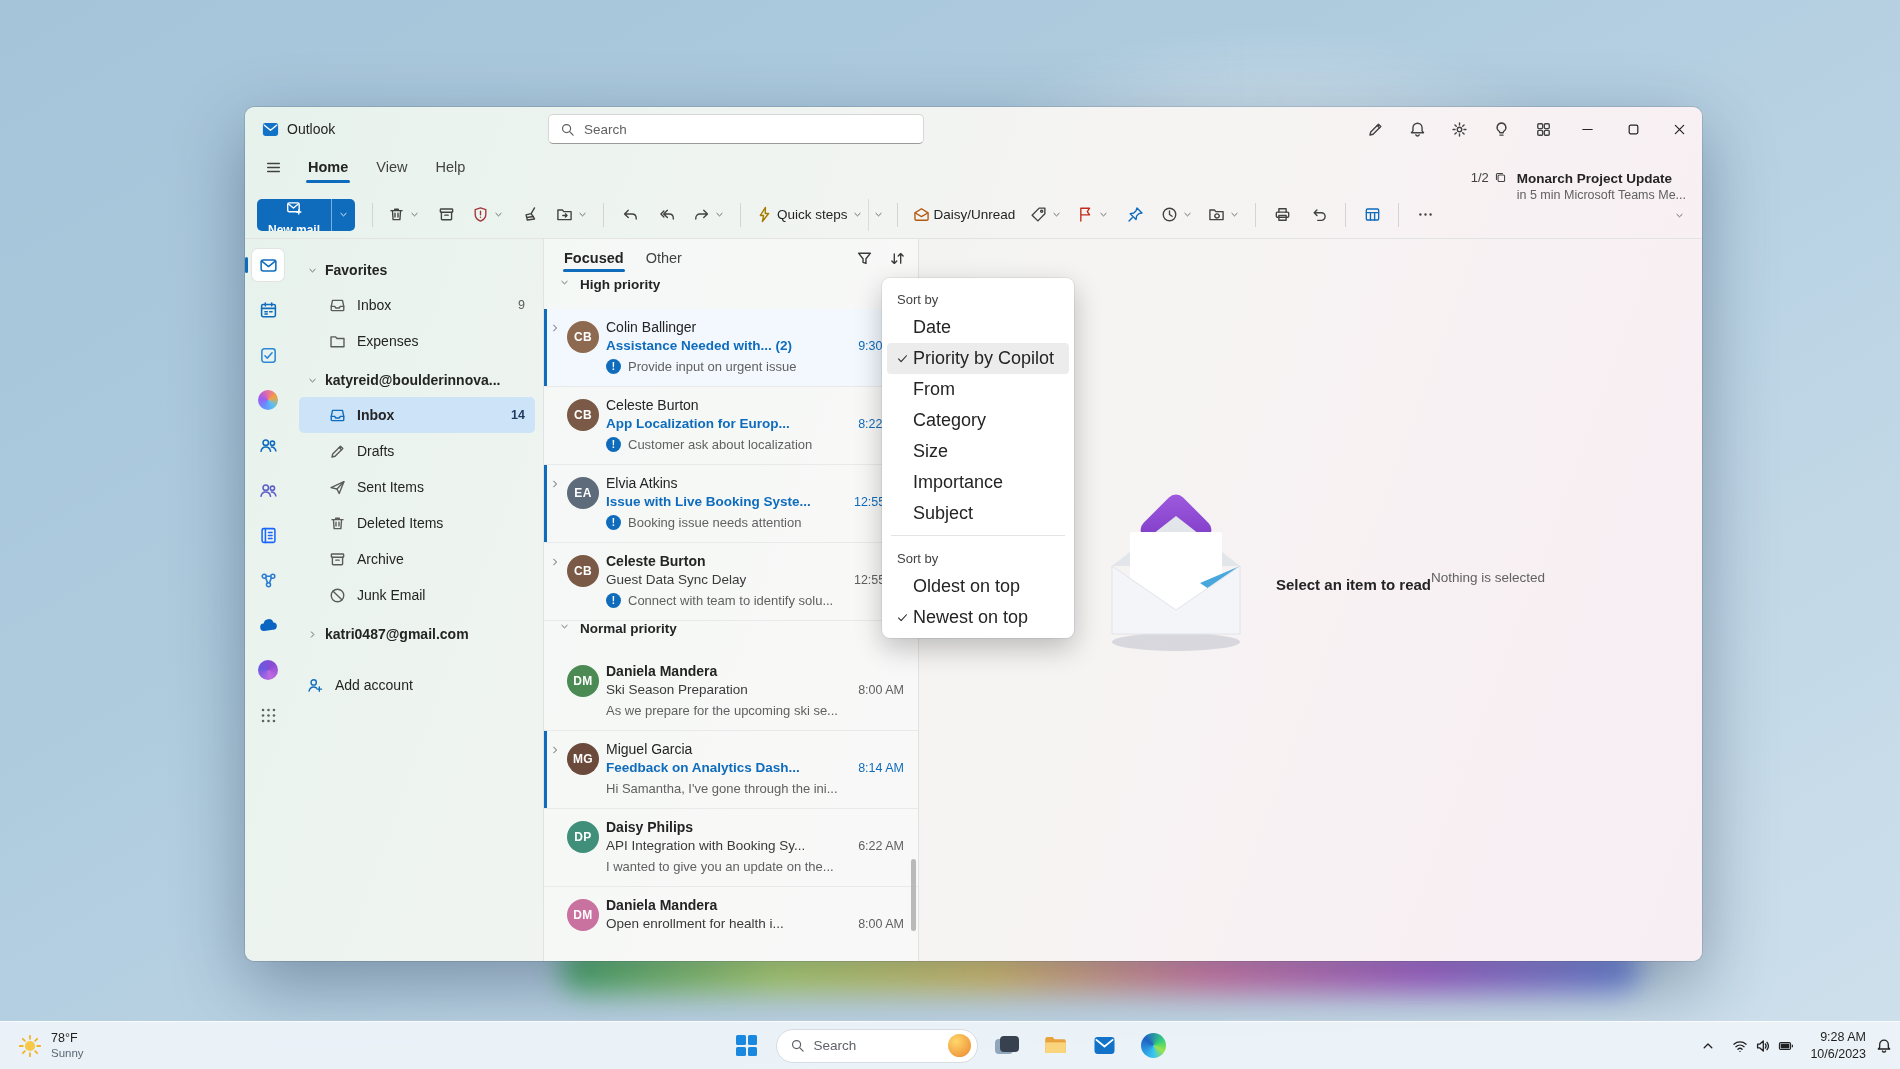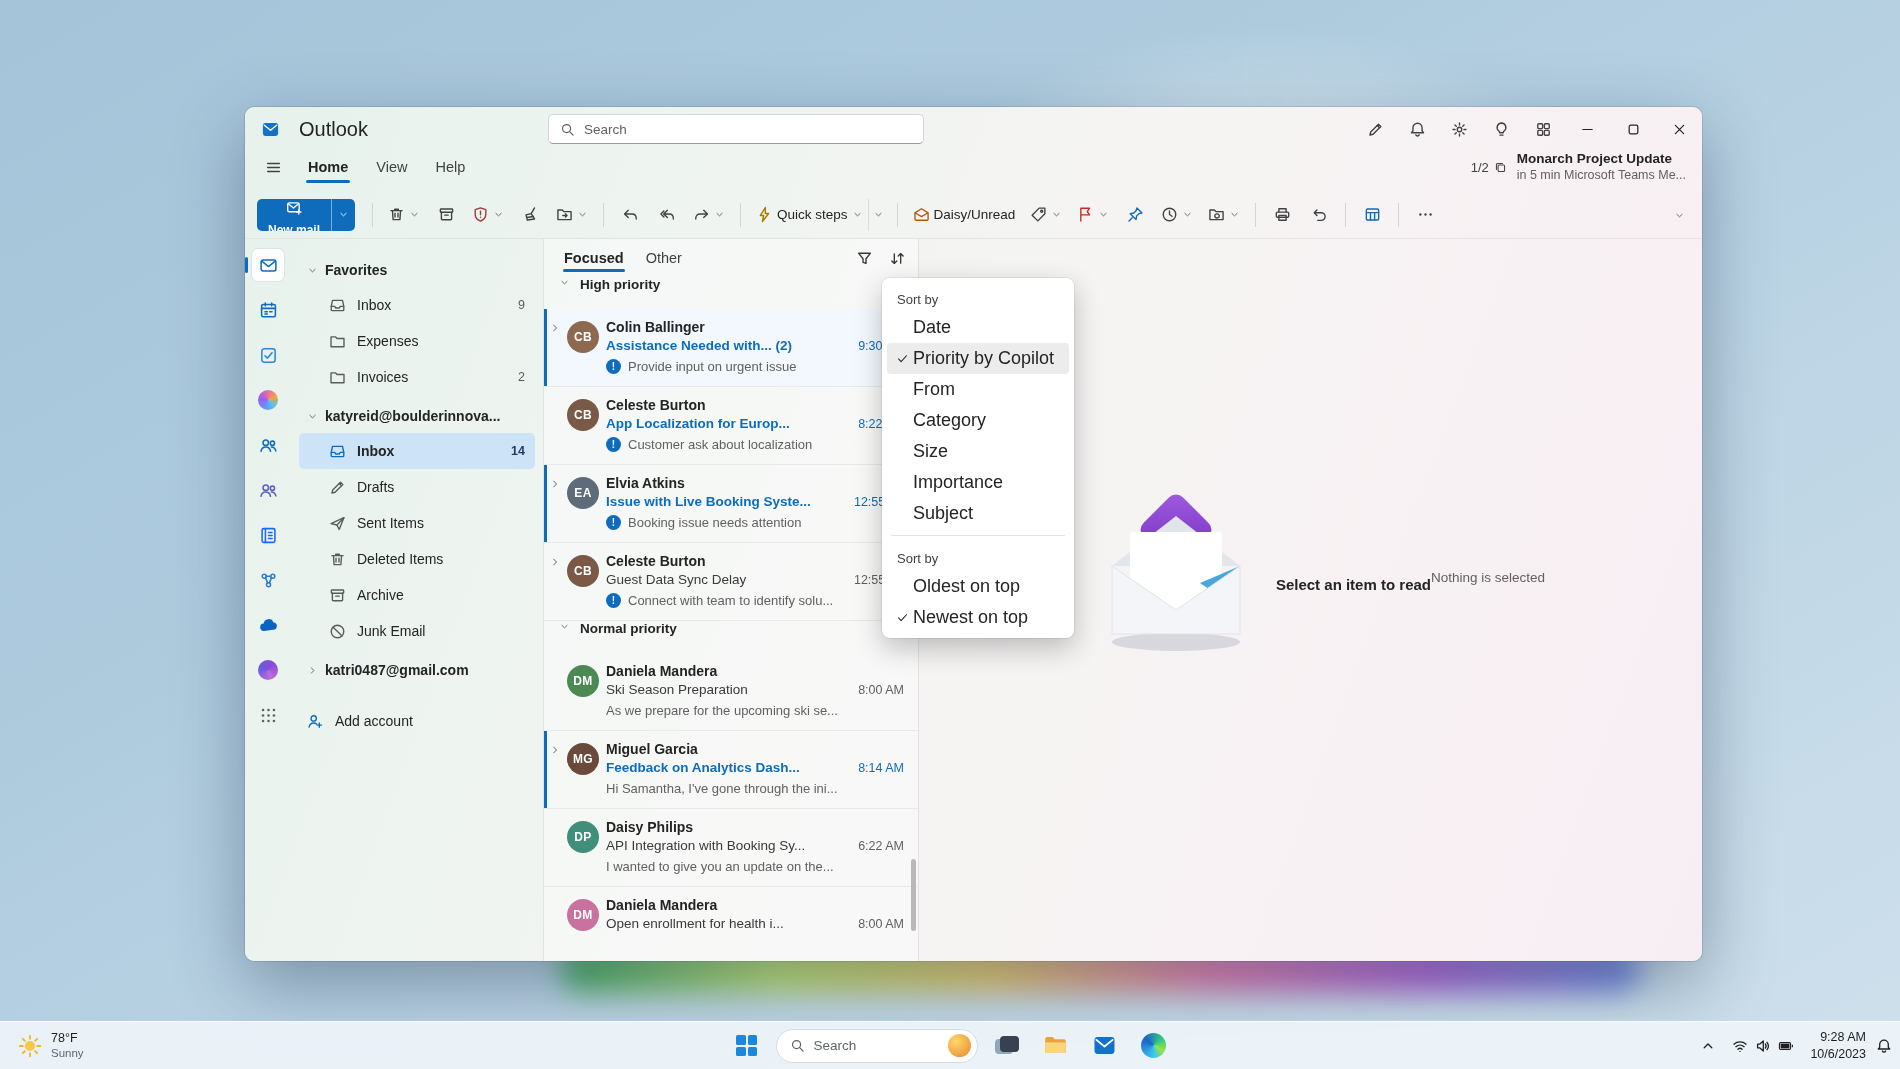--- a/index.html
+++ b/index.html
@@ -17,41 +17,41 @@
     box-shadow:0 24px 70px rgba(20,40,70,.38),0 0 0 1px rgba(0,0,0,.10);
     display:flex;flex-direction:column;}
   .ic{display:inline-flex;align-items:center;justify-content:center;width:17px;height:17px;color:#424242;flex:none;}
   .ic svg{width:100%;height:100%;}
   .ic.chev{width:11px;height:11px;color:#5a5a5a;}
   .ic.small{width:13px;height:13px;}
 
   
   .titlebar{height:44px;display:flex;align-items:center;padding-left:16px;position:relative;flex:none;}
   .applogo{width:19px;height:19px;}
-  .app-name{font-size:20px;color:#242424;margin-left:19px;text-align:right;}
+  .app-name{font-size:14px;color:#242424;margin-left:7px;text-align:right;}
   .tb-search{position:absolute;left:303px;top:7px;width:376px;height:30px;background:#fff;
     border:1px solid #d6d6d6;border-bottom-color:#9a9a9a;border-radius:5px;
     display:flex;align-items:center;gap:9px;padding:0 11px;color:#616161;font-size:13.5px;}
   .tb-search .ic{width:15px;height:15px;color:#616161;}
   .tb-right{margin-left:auto;display:flex;align-items:center;height:100%;}
   .tb-icons{display:flex;height:100%;}
   .tb-ic{width:42px;height:100%;display:flex;align-items:center;justify-content:center;}
   .win-ctl{width:46px;height:100%;display:flex;align-items:center;justify-content:center;}
   .win-ctl .ic{width:15px;height:15px;color:#242424;}
 
   
   .tabrow{height:40px;display:flex;align-items:flex-start;padding:0 16px 0 10px;gap:2px;flex:none;}
   .hamb{width:36px;height:32px;display:flex;align-items:center;justify-content:center;border-radius:5px;}
   .tabs{display:flex;align-items:center;gap:2px;margin-left:2px;}
   .tab{padding:0 13px;height:32px;line-height:32px;font-size:14.5px;color:#424242;position:relative;border-radius:5px;}
   .tab.active{font-weight:700;color:#242424;}
   .tab.active::after{content:"";position:absolute;left:11px;right:11px;bottom:0;height:3px;border-radius:2px;background:#0f6cbd;}
   .reminder{margin-left:auto;display:flex;align-items:center;gap:10px;}
   .pager{display:flex;align-items:center;gap:5px;font-size:13px;color:#424242;}
-  .rem-text{line-height:1.25;max-width:240px;}
+  .rem-text{line-height:1.25;max-width:240px;margin-top:20px;}
   .rem-title{font-size:13.5px;font-weight:700;color:#242424;white-space:nowrap;}
   .rem-sub{font-size:12.5px;color:#616161;white-space:nowrap;}
 
   
   .ribbon{height:48px;display:flex;align-items:center;padding:0 44px 0 12px;gap:3px;position:relative;
     border-bottom:1px solid #e3e3e3;flex:none;}
   .btn-newmail{display:flex;align-items:stretch;height:32px;background:#0f6cbd;color:#fff;border-radius:5px;overflow:hidden;margin-right:8px;flex:none;}
   .nm-main{display:flex;align-items:center;gap:7px;padding:0 11px;font-size:12px;font-weight:700;flex-direction:column;}
   .nm-main .ic{color:#fff;}
   .nm-split{width:24px;display:flex;align-items:center;justify-content:center;border-left:1px solid rgba(255,255,255,.45);}
@@ -99,21 +99,21 @@
   .list-body{flex:1;overflow:hidden;}
   .group-h{display:flex;gap:10px;height:32px;padding:0 10px 0 15px;font-size:13.5px;font-weight:700;color:#242424;}
   .email{position:relative;height:78px;padding:9px 14px 8px 62px;border-bottom:1px solid #e9e9e9;}
   .email.sel{background:#f2f8fd;}
   .email .bar{position:absolute;left:0;top:0;bottom:0;width:3px;background:#0f6cbd;}
   .email .exp{position:absolute;left:5px;top:13px;width:12px;height:12px;color:#5a5a5a;}
   .email .exp svg{width:12px;height:12px;}
   .email .av{position:absolute;left:23px;top:12px;width:32px;height:32px;border-radius:50%;color:#fff;
     font-size:12px;font-weight:700;display:flex;align-items:center;justify-content:center;letter-spacing:.3px;}
   .e-sender{display:flex;align-items:center;font-size:14px;font-weight:600;color:#242424;line-height:18px;}
-  .email.unread .e-sender{font-weight:700;}
+  .email.unread .e-sender{font-weight:400;}
   .e-at{margin-left:auto;width:15px;height:15px;color:#424242;}
   .e-line2{display:flex;align-items:baseline;font-size:13.5px;color:#3a3a3a;line-height:18px;margin-top:1px;}
   .e-subject{flex:1;min-width:0;white-space:nowrap;overflow:hidden;text-overflow:ellipsis;}
   .email.unread .e-subject{color:#0f6cbd;font-weight:700;}
   .e-time{margin-left:8px;font-size:12.5px;color:#5f5f5f;white-space:nowrap;}
   .email.unread .e-time{color:#0f6cbd;}
   .e-preview{display:flex;align-items:center;gap:7px;margin-top:3px;font-size:13px;color:#616161;line-height:17px;}
   .e-preview .pv{white-space:nowrap;overflow:hidden;text-overflow:ellipsis;}
   .cop{width:15px;height:15px;border-radius:50%;background:#0f6cbd;color:#fff;font-size:10px;font-weight:700;
     display:flex;align-items:center;justify-content:center;flex:none;}
@@ -749,31 +749,20 @@
             <div class="f-item">
               <span class="ic f-ic">
                 <svg viewBox="0 0 16 16">
                   <g fill="none" stroke="currentColor" stroke-width="1.3" stroke-linecap="round" stroke-linejoin="round">
                     <path d="M1.9 12.9V3.7h4.3l1.4 1.5h6.5v7.7Z"></path>
                   </g>
                 </svg>
               </span>
               <span class="f-label">Expenses</span>
             </div>
-            <div class="f-item">
-              <span class="ic f-ic">
-                <svg viewBox="0 0 16 16">
-                  <g fill="none" stroke="currentColor" stroke-width="1.3" stroke-linecap="round" stroke-linejoin="round">
-                    <path d="M1.9 12.9V3.7h4.3l1.4 1.5h6.5v7.7Z"></path>
-                  </g>
-                </svg>
-              </span>
-              <span class="f-label">Invoices</span>
-              <span class="cnt">2</span>
-            </div>
             <div class="sec-h">
               <span class="ic chev">
                 <svg viewBox="0 0 16 16">
                   <g fill="none" stroke="currentColor" stroke-width="1.3" stroke-linecap="round" stroke-linejoin="round">
                     <path d="M4.2 6.3 8 10l3.8-3.7"></path>
                   </g>
                 </svg>
               </span>
               <span class="sec-label">katyreid@boulderinnova...</span>
             </div>

